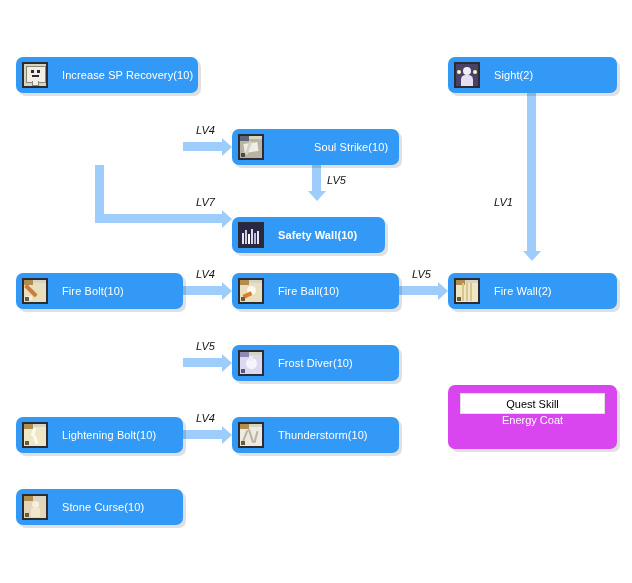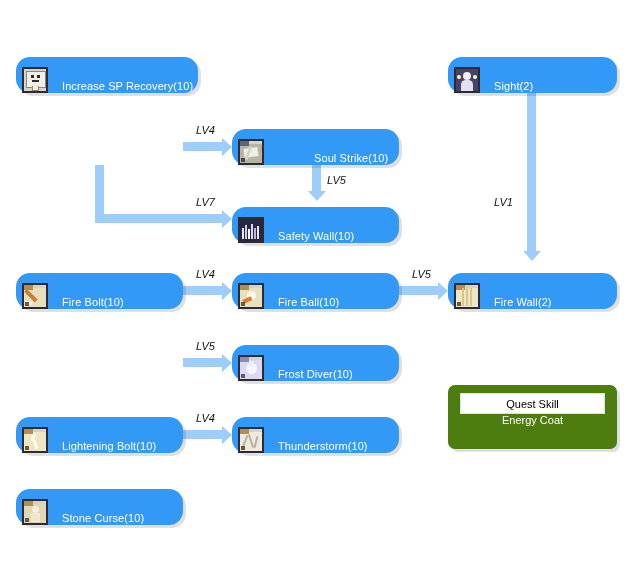--- a/index.html
+++ b/index.html
@@ -20,24 +20,24 @@
     left: 0; top: 0;
     width: 632px;
     height: 583px;
   }
 
   
   .skill-node {
     position: absolute;
     box-sizing: border-box;
     background: #3399f7;
-    border-radius: 14px;
+    border-radius: 7px;
     box-shadow: 3px 3px 0 rgba(0,0,0,0.12);
     display: flex;
-    align-items: flex-end;
+    align-items: center;
     padding-left: 6px;
     height: 36px;
     user-select: none;
   }
 
   .skill-icon {
     width: 26px;
     height: 26px;
     flex: 0 0 26px;
     box-sizing: border-box;
@@ -92,21 +92,21 @@
     font-family: "Liberation Sans", sans-serif;
     white-space: nowrap;
     user-select: none;
     font-style: italic;
   }
 
   
   .quest-panel {
     position: absolute;
     box-sizing: border-box;
-    background: #4d7c0f;
+    background: #d946ef;
     border-radius: 7px;
     box-shadow: 3px 3px 0 rgba(0,0,0,0.12);
     padding: 8px 12px 10px 12px;
   }
   .quest-title-box {
     background: #ffffff;
     border: 1px solid #e0e0e0;
     height: 19px;
     display: flex;
     align-items: center;
@@ -182,21 +182,21 @@
     <span class="skill-icon">
       <i class="px" style="left:0;top:3px;width:22px;height:19px;background:#b9b3a2;"></i>
       <i class="px" style="left:0;top:0;width:9px;height:5px;background:#5c6678;"></i>
       <i class="px" style="left:4px;top:7px;width:14px;height:9px;background:#efefe9;transform:rotate(-8deg);"></i>
       <i class="px" style="left:7px;top:5px;width:3px;height:14px;background:#d6d3c6;transform:rotate(20deg);"></i>
       <i class="px" style="left:1px;top:17px;width:4px;height:4px;background:#4a4a52;"></i>
     </span>
     <span class="skill-label">Soul Strike(10)</span>
   </div>
 
-  <div class="skill-node" style="left:232px; top:207px; width:167px;">
+  <div class="skill-node" style="left:232px; top:217px; width:153px;font-weight:bold;">
     <span class="skill-icon" style="background:#1d1b2e;">
       <i class="px" style="left:0;top:0;width:22px;height:22px;background:#2a2745;"></i>
       <i class="px" style="left:2px;top:9px;width:2px;height:11px;background:#e9e7f5;"></i>
       <i class="px" style="left:5px;top:6px;width:2px;height:14px;background:#cfcbe6;"></i>
       <i class="px" style="left:8px;top:10px;width:2px;height:10px;background:#ffffff;"></i>
       <i class="px" style="left:11px;top:5px;width:2px;height:15px;background:#dcd9ee;"></i>
       <i class="px" style="left:14px;top:9px;width:2px;height:11px;background:#bdb8da;"></i>
       <i class="px" style="left:17px;top:7px;width:2px;height:13px;background:#e9e7f5;"></i>
     </span>
     <span class="skill-label">Safety Wall(10)</span>

